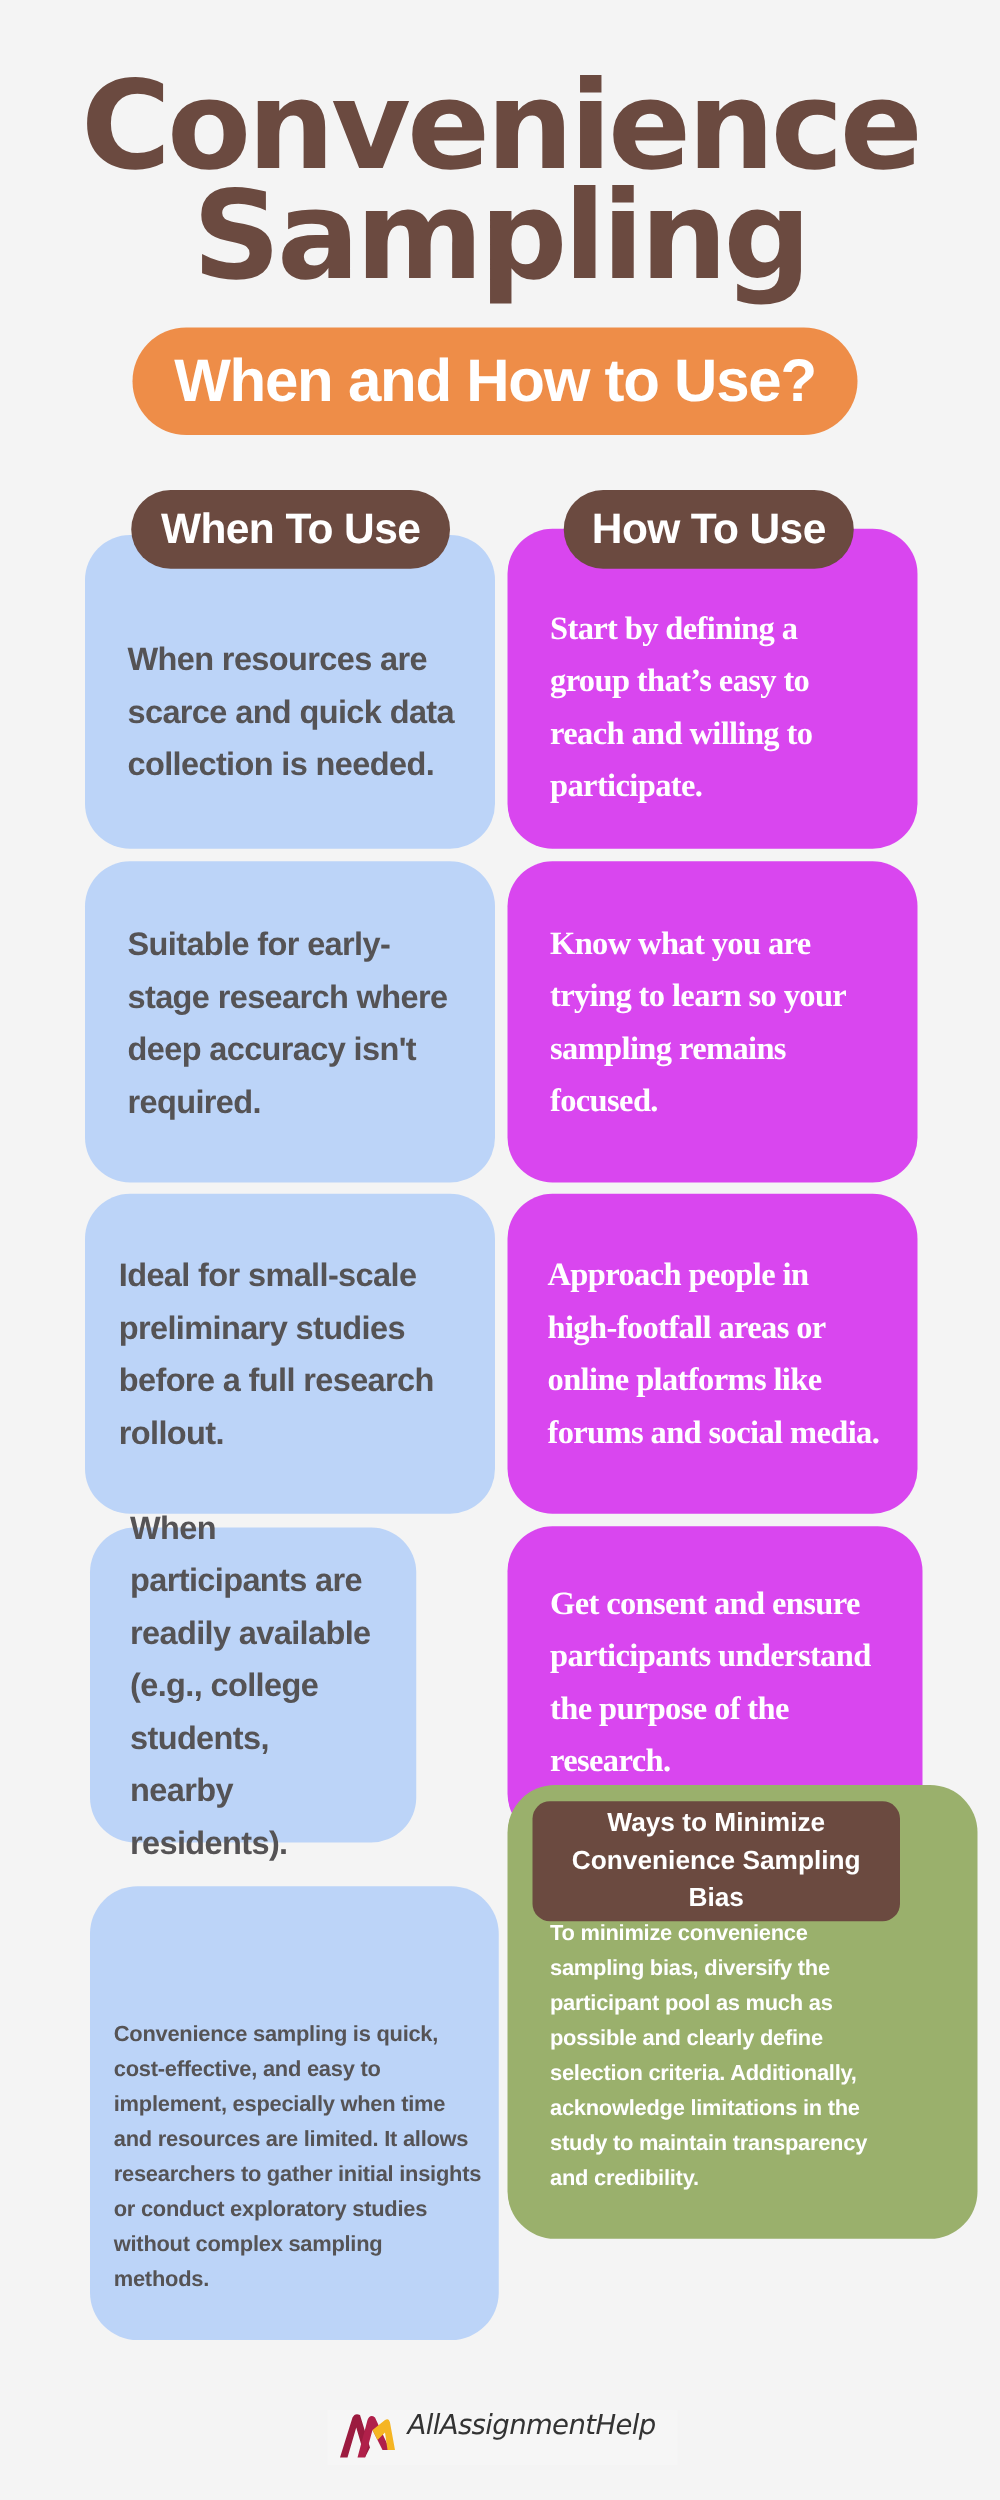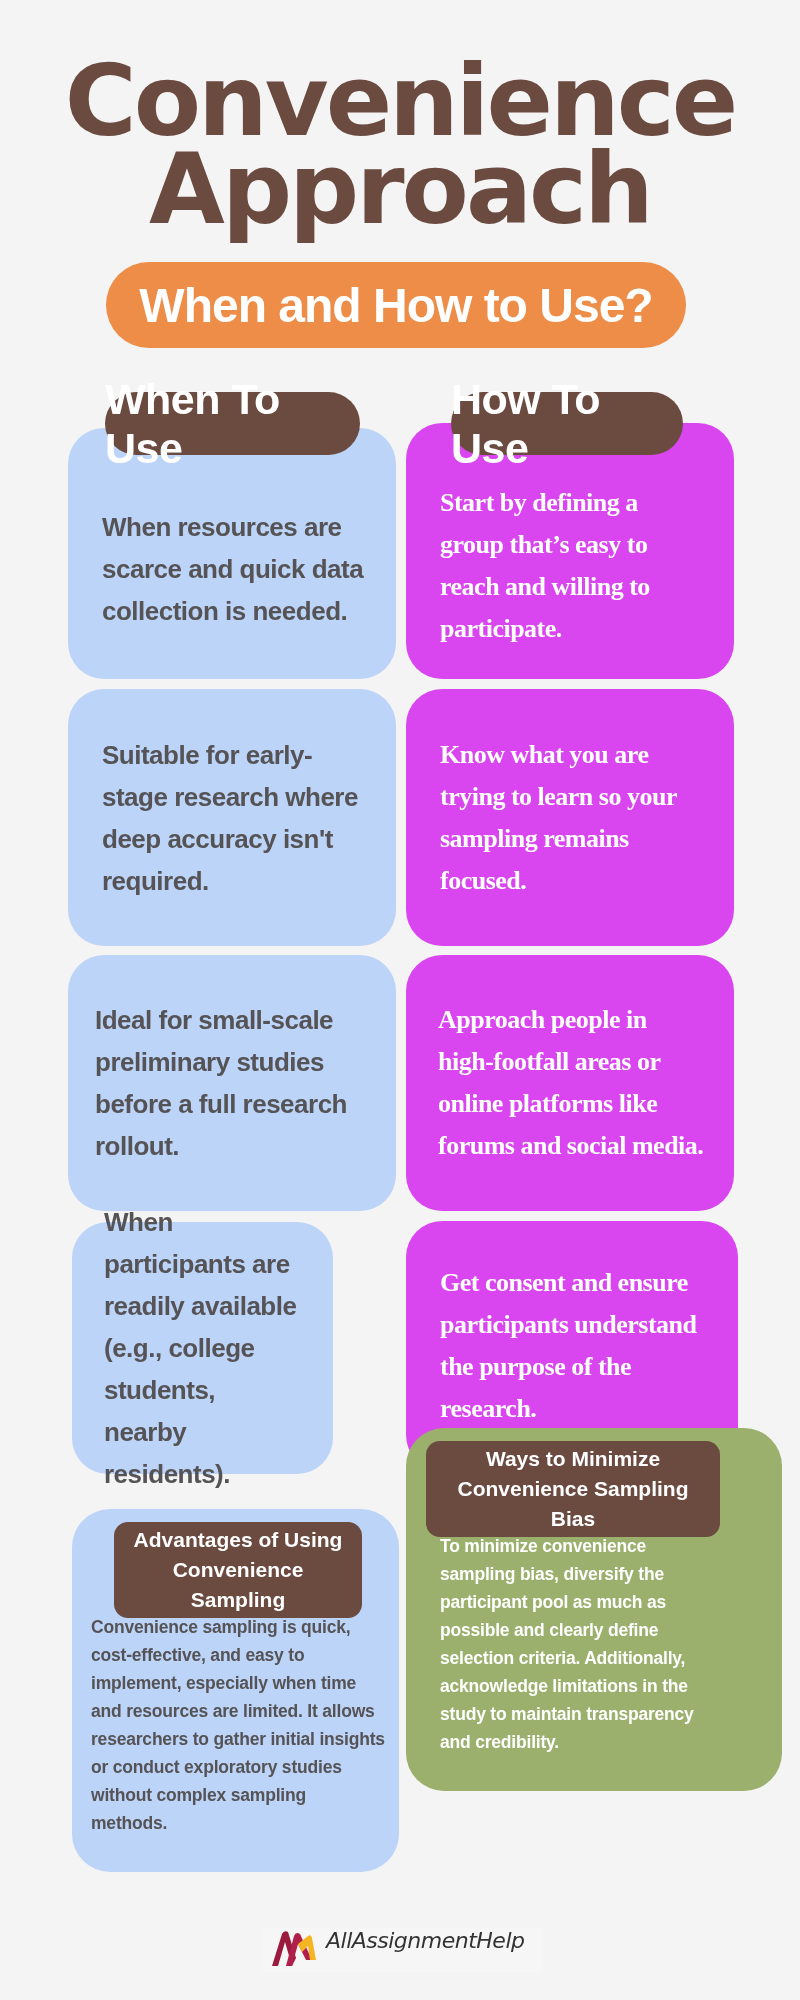--- a/index.html
+++ b/index.html
@@ -44,21 +44,21 @@
     .card .txt {
       font-weight: bold;
       font-size: 26px;
       line-height: 42px;
       letter-spacing: -0.5px;
     }
 
     .header-pill {
       background: #6b4a40; color: #ffffff;
       border-radius: 32px;
-      font-weight: bold; font-size: 43px;
+      font-weight: bold; font-size: 34px;
       letter-spacing: -0.5px;
       display: flex; align-items: center; justify-content: center;
     }
 
     .bottom-card {
       border-radius: 38px;
     }
     .bottom-card.blue { background: #bcd4f8; color: #555355; }
     .bottom-card.green { background: #9ab06c; color: #ffffff; }
     .bottom-pill {
@@ -86,21 +86,21 @@
       font-size: 22px;
       color: #333333;
       letter-spacing: -0.5px;
       margin-left: 8px;
     }
   </style>
 </head>
 <body>
 
 <div class="abs title l1">Convenience</div>
-<div class="abs title l2">Approach</div>
+<div class="abs title l2">Sampling</div>
 <div class="abs subtitle-pill">
   <span>When and How to Use?</span>
 </div>
 
 <div class="abs card blue" style="left:68px; top:428px; width:328px; height:251px; padding-top:30px; align-items:center;">
   <div class="txt" style="margin-left:4px;">When resources are scarce and quick data collection is needed.</div>
 </div>
 <div class="abs card green" style="left:406px; top:423px; width:328px; height:256px; padding-top:30px;">
   <div class="txt" style="margin-left:4px;">Start by defining a group that’s easy to reach and willing to participate.</div>
 </div>
@@ -127,24 +127,20 @@
 </div>
 
 <div class="abs card blue" style="left:72px; top:1222px; width:261px; height:252px;">
   <div class="txt" style="margin-left:2px;">When participants are readily available (e.g., college students, nearby residents).</div>
 </div>
 <div class="abs card green" style="left:406px; top:1221px; width:332px; height:250px;">
   <div class="txt" style="margin-left:4px;">Get consent and ensure participants understand the purpose of the research.</div>
 </div>
 
 <div class="abs bottom-card blue" style="left:72px; top:1509px; width:327px; height:363px;">
-  <div class="abs bottom-pill" style="left:42px; top:13px; width:248px;">
-    <div>Advantages of Using</div>
-    <div>Convenience Sampling</div>
-  </div>
   <div class="abs bottom-body" style="left:19px; top:104px; width:295px;">Convenience sampling is quick, cost-effective, and easy to implement, especially when time and resources are limited. It allows researchers to gather initial insights or conduct exploratory studies without complex sampling methods.</div>
 </div>
 
 <div class="abs bottom-card green" style="left:406px; top:1428px; width:376px; height:363px;">
   <div class="abs bottom-pill" style="left:20px; top:13px; width:294px;">
     <div>Ways to Minimize</div>
     <div>Convenience Sampling Bias</div>
   </div>
   <div class="abs bottom-body" style="left:34px; top:104px; width:285px;">To minimize convenience sampling bias, diversify the participant pool as much as possible and clearly define selection criteria. Additionally, acknowledge limitations in the study to maintain transparency and credibility.</div>
 </div>

